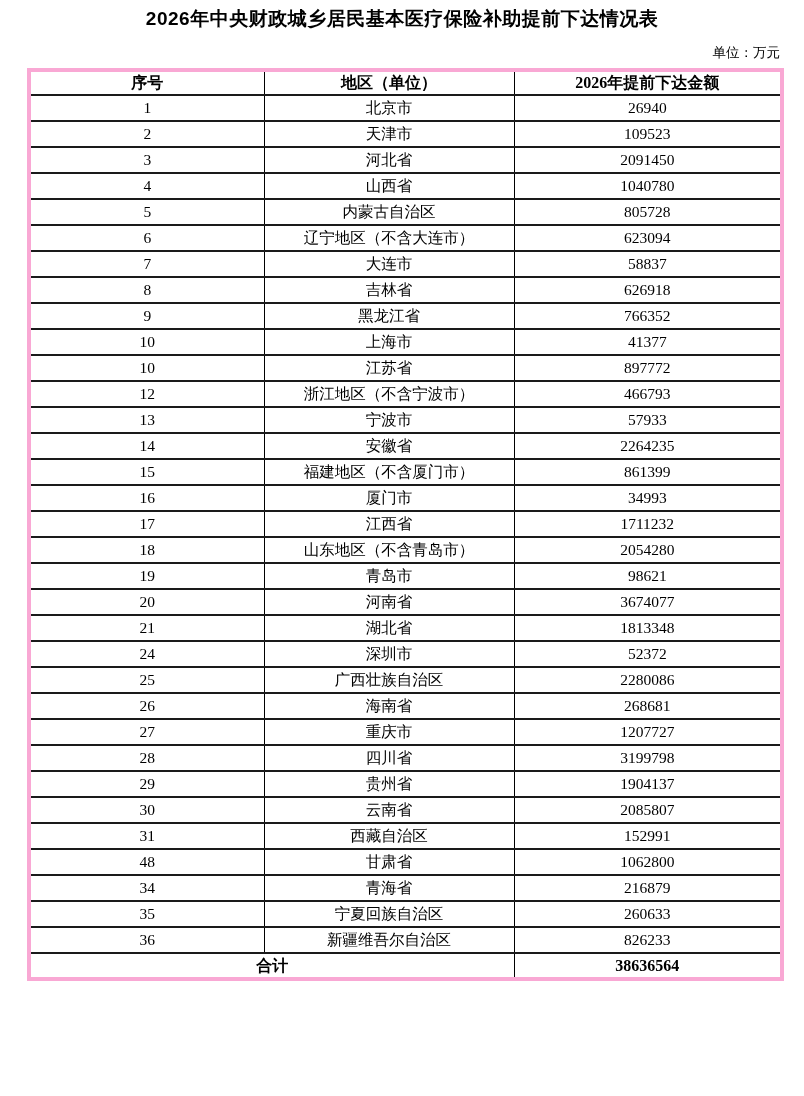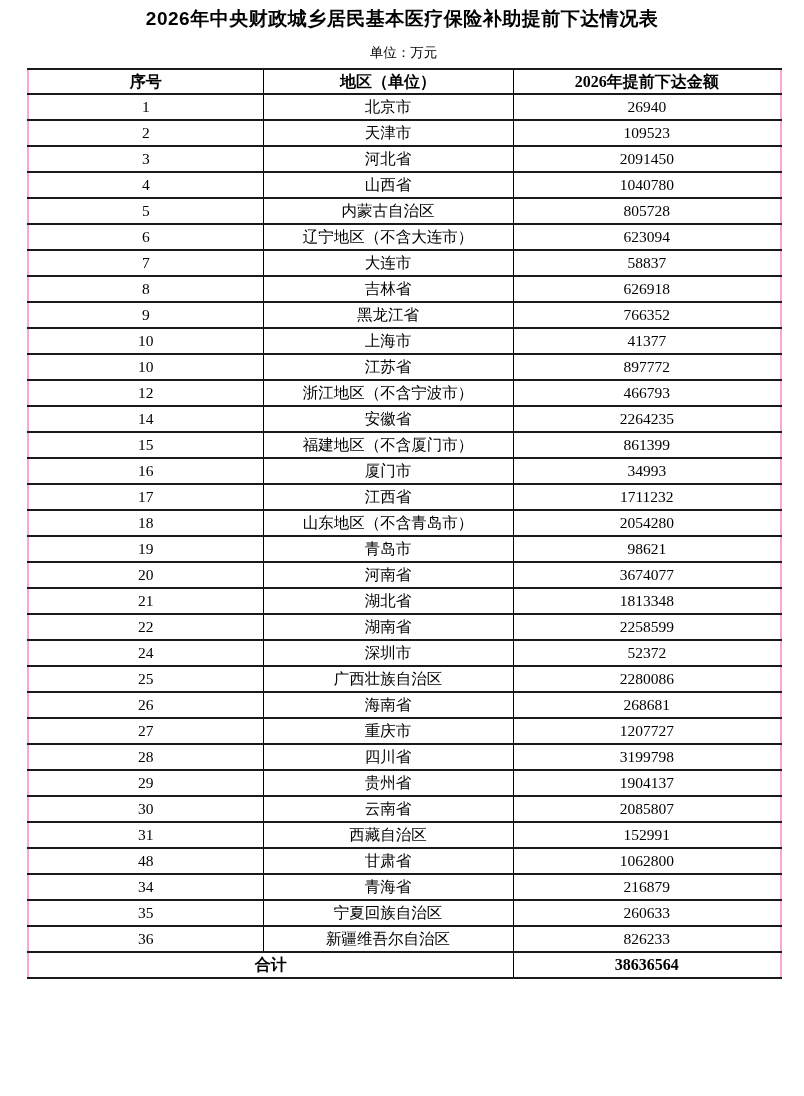--- a/index.html
+++ b/index.html
@@ -27,32 +27,32 @@
     font-weight: bold;
     font-size: 19px;
     letter-spacing: 0.5px;
     color: #000000;
   }
   .unit-note {
     position: absolute;
     top: 44px;
     left: 27px;
     width: 753px;
-    text-align: center;
+    text-align: right;
     font-size: 13.5px;
     color: #000000;
   }
   table.data-table {
     position: absolute;
     top: 68px;
     left: 27px;
     width: 753px;
     border-collapse: collapse;
     table-layout: fixed;
-    border: 2px solid #f9a8d4;
+    border: 4px solid #f9a8d4;
   }
   table.data-table th,
   table.data-table td {
     border-left: 1px solid #000000;
     border-right: 1px solid #000000;
     border-top: 2px solid #1a1a1a;
     border-bottom: 2px solid #1a1a1a;
     text-align: center;
     vertical-align: middle;
     font-size: 15.5px;
@@ -154,20 +154,25 @@
           <td>10</td>
           <td>江苏省</td>
           <td>897772</td>
         </tr>
         <tr>
           <td>12</td>
           <td>浙江地区（不含宁波市）</td>
           <td>466793</td>
         </tr>
         <tr>
+          <td>13</td>
+          <td>宁波市</td>
+          <td>57933</td>
+        </tr>
+        <tr>
           <td>14</td>
           <td>安徽省</td>
           <td>2264235</td>
         </tr>
         <tr>
           <td>15</td>
           <td>福建地区（不含厦门市）</td>
           <td>861399</td>
         </tr>
         <tr>
@@ -192,25 +197,20 @@
         </tr>
         <tr>
           <td>20</td>
           <td>河南省</td>
           <td>3674077</td>
         </tr>
         <tr>
           <td>21</td>
           <td>湖北省</td>
           <td>1813348</td>
-        </tr>
-        <tr>
-          <td>22</td>
-          <td>湖南省</td>
-          <td>2258599</td>
         </tr>
         <tr>
           <td>24</td>
           <td>深圳市</td>
           <td>52372</td>
         </tr>
         <tr>
           <td>25</td>
           <td>广西壮族自治区</td>
           <td>2280086</td>

